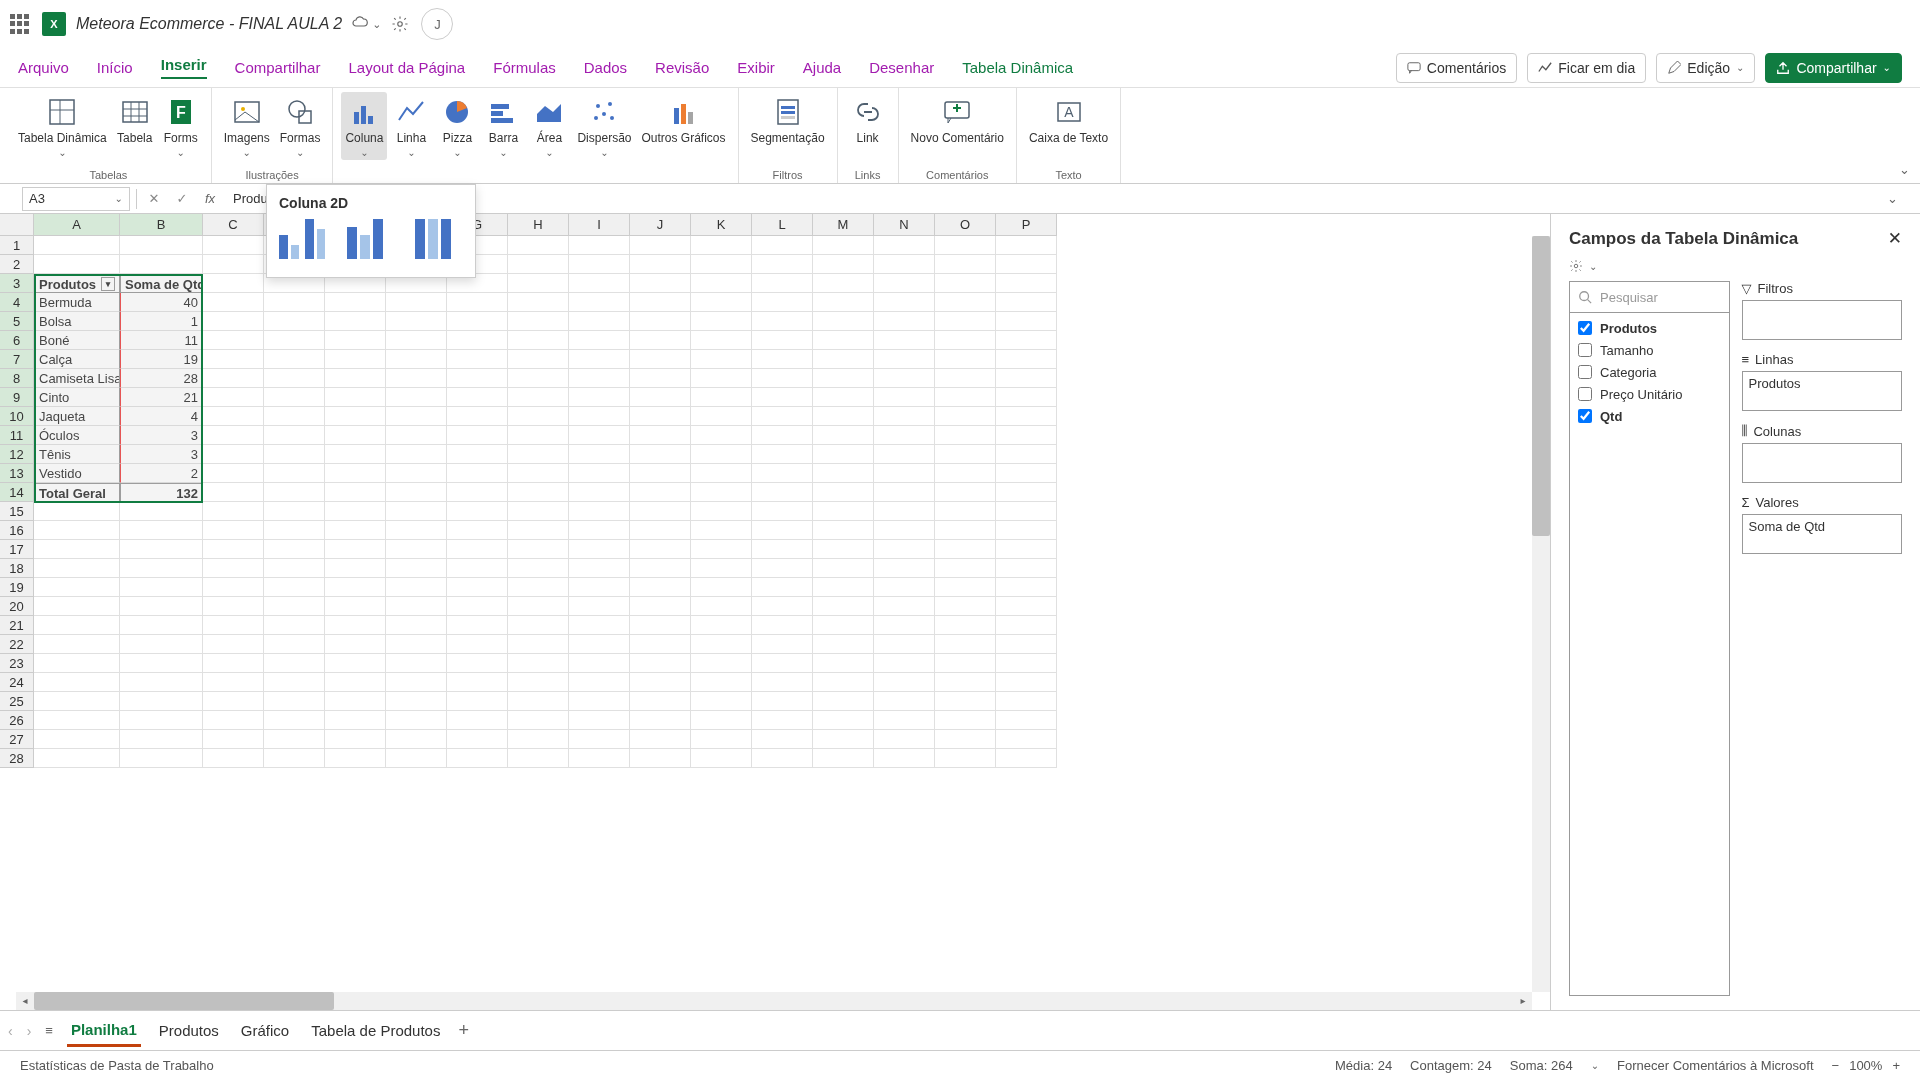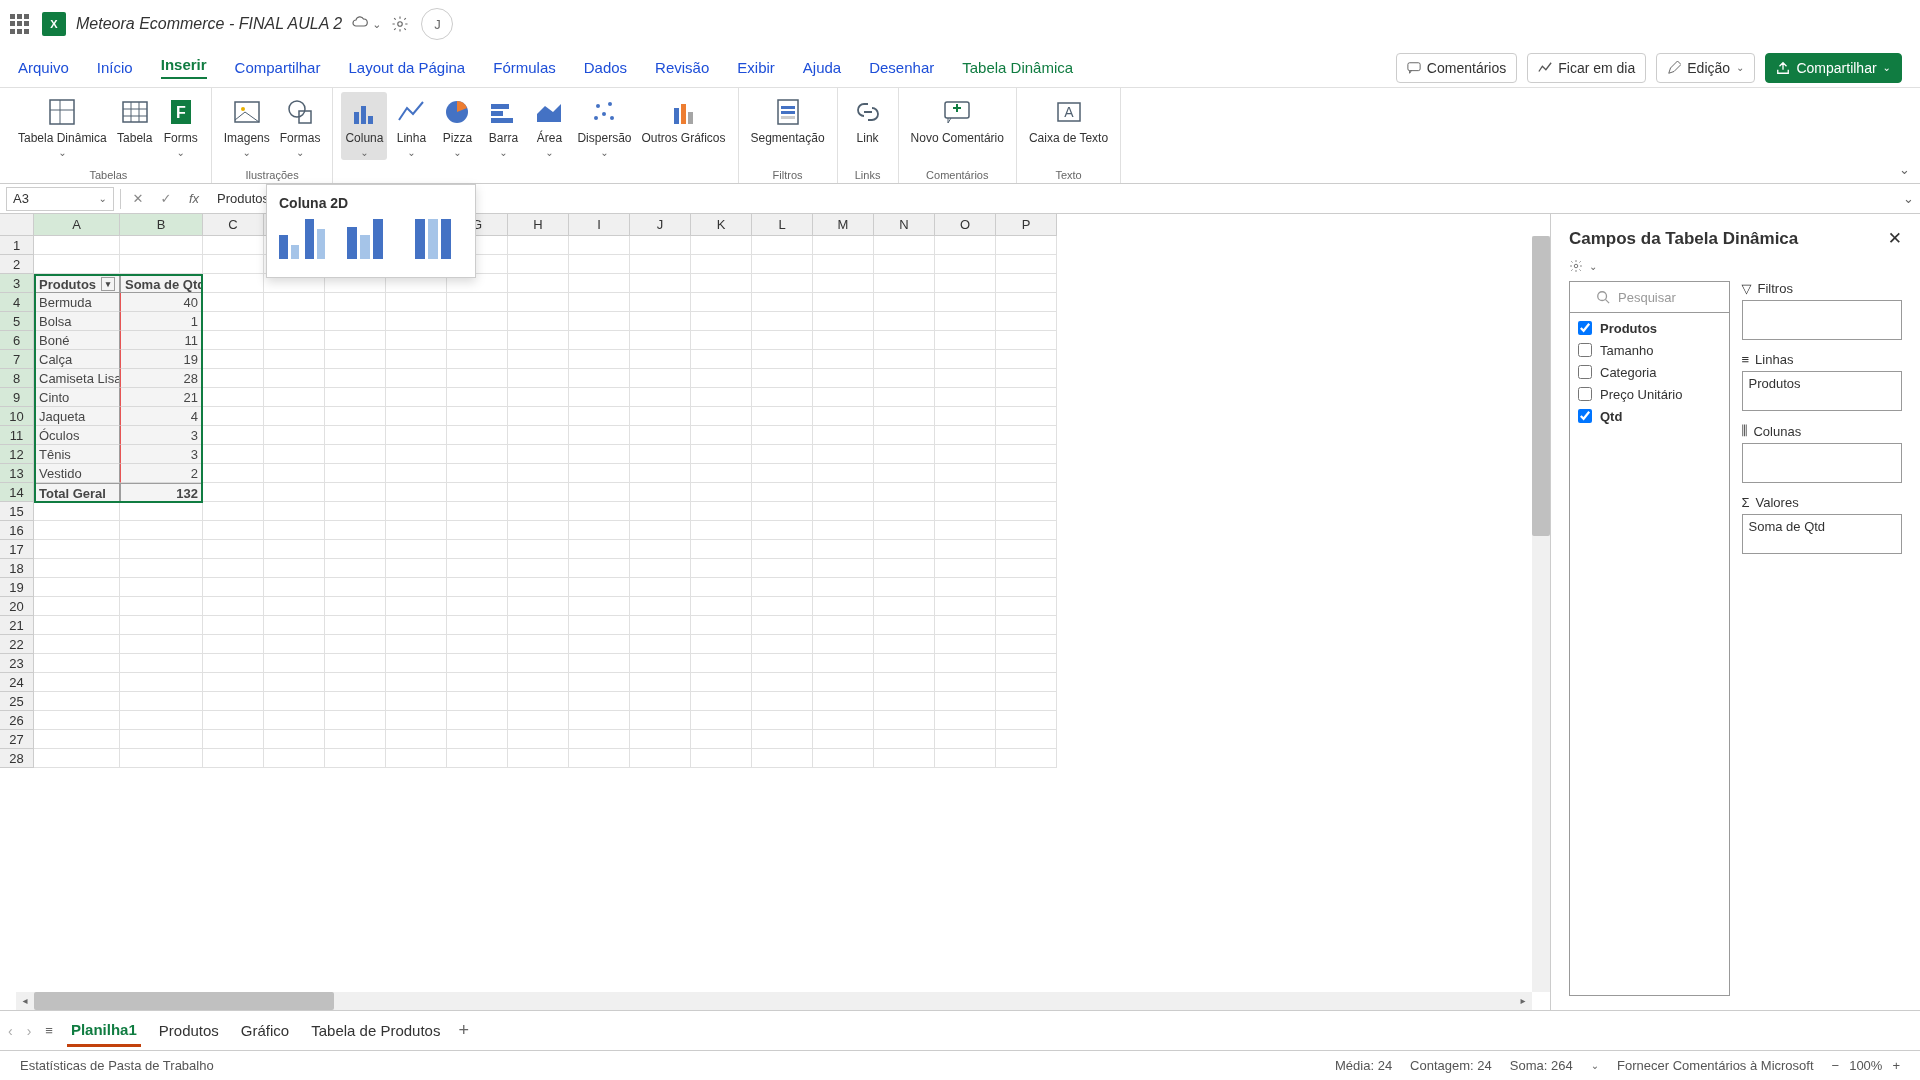--- a/index.html
+++ b/index.html
@@ -12,21 +12,21 @@
   .excel-icon { width:24px; height:24px; background:#107c41; color:#fff; display:flex; align-items:center; justify-content:center; font-size:11px; font-weight:bold; border-radius:2px;}
   .doc-title { font-size:16px; color:#333;font-style:italic; }
   .title-icons { display:flex; gap:4px; align-items:center; color:#666; font-size:14px;}
   .search-box { margin-left:auto; margin-right:auto; width:400px; height:32px; border:1px solid #ccc; border-radius:4px; display:flex; align-items:center; padding:0 12px; color:#666; gap:8px; background:#fff;}
   .title-right { display:flex; align-items:center; gap:12px;}
   .gear { color:#666; font-size:16px;}
   .avatar { width:32px; height:32px; border:1px solid #ccc; border-radius:50%; display:flex; align-items:center; justify-content:center; color:#666;}
   
   
   .menu-tabs { height:40px; display:flex; align-items:center; padding:0 18px; gap:28px; border-bottom:1px solid #e0e0e0;}
-  .menu-tab { font-size:15px; color:#1d4ed8; cursor:pointer;}
+  .menu-tab { font-size:15px; color:#a21caf; cursor:pointer;}
   .menu-tab.active { color:#107c41; font-weight:600; border-bottom:2px solid #107c41; padding-bottom:4px;}
   .menu-tab.special { color:#107c41;}
   .menu-right { margin-left:auto; display:flex; gap:10px; align-items:center;}
   .menu-btn { height:30px; border:1px solid #ccc; border-radius:4px; padding:0 10px; display:flex; align-items:center; gap:6px; font-size:14px; background:#fff;}
   .menu-btn.share { background:#107c41; color:#fff; border-color:#107c41;}
   
   
   .ribbon { height:96px; border-bottom:1px solid #ccc; display:flex; align-items:stretch; padding:0 6px; position:relative;}
   .ribbon-group { display:flex; flex-direction:column; justify-content:space-between; border-right:1px solid #e0e0e0; padding:4px 8px 2px 8px;}
   .ribbon-items { display:flex; gap:2px; flex:1; align-items:flex-start;}
@@ -39,21 +39,21 @@
   .ribbon-collapse { position:absolute; right:10px; bottom:6px; color:#666;}
 
   
   .chart-dropdown { position:absolute; top:96px; left:266px; width:210px; background:#fff; border:1px solid #ccc; box-shadow:0 4px 10px rgba(0,0,0,0.15); z-index:50; padding:10px 12px 18px 12px;}
   .chart-dropdown h4 { font-size:14px; font-weight:600; margin-bottom:8px;}
   .chart-options { display:flex; gap:22px;}
   .chart-opt { width:46px; height:40px; display:flex; align-items:flex-end; gap:3px; cursor:pointer;}
   .chart-opt span { width:10px; background:#4472c4;}
   
   
-  .formula-row { height:30px; display:flex; align-items:center; border-bottom:1px solid #ccc; padding:0 6px; gap:6px;}
+  .formula-row { height:30px; display:flex; align-items:center; border-bottom:1px solid #ccc; padding:0 22px; gap:6px;}
   .name-box { width:108px; height:24px; border:1px solid #ccc; display:flex; align-items:center; padding:0 6px; justify-content:space-between; font-size:13px;}
   .fb-divider { width:1px; height:20px; background:#ccc;}
   .fb-btn { width:22px; color:#888; text-align:center;}
   .fx { font-style:italic; color:#666;}
   .formula-content { flex:1; padding:0 6px;}
   .fb-expand { color:#666;}
   
   
   .main { display:flex; height: calc(100% - 48px - 40px - 96px - 30px - 40px - 30px);}
   
@@ -88,21 +88,21 @@
   .scroll-arrow{position:absolute; width:18px;height:18px; background:#f0f0f0; text-align:center; line-height:18px; font-size:10px; color:#666;}
   
   
   .pivot-pane { width:370px; border-left:1px solid #ccc; padding:14px 18px; display:flex; flex-direction:column;}
   .pivot-pane h3 { font-size:17px; font-weight:600; margin-bottom:10px; display:flex; justify-content:space-between; align-items:center;}
   .pivot-desc { font-size:13px; color:#333; margin-bottom:12px;}
   .pivot-tools { display:flex; gap:6px; align-items:center; margin-bottom:8px; color:#666;}
   .pivot-cols { display:flex; gap:12px; flex:1;}
   .pivot-left { width:168px; display:flex; flex-direction:column;}
   .pivot-right { width:168px; display:flex; flex-direction:column; gap:12px;}
-  .field-search { height:32px; border:1px solid #999; display:flex; align-items:center; padding:0 26px; gap:8px; color:#999;}
+  .field-search { height:32px; border:1px solid #999; display:flex; align-items:center; padding:0 8px; gap:8px; color:#999;}
   .field-list { flex:1; border:1px solid #999; border-top:none; padding:4px 8px;}
   .field-item { display:flex; align-items:center; gap:8px; height:22px; font-size:13px;}
   .field-item input { width:14px; height:14px;}
   .field-item.checked { font-weight:600;}
   .drop-zone { }
   .drop-label { font-size:13px; display:flex; align-items:center; gap:6px; margin-bottom:4px;}
   .drop-box { height:40px; border:1px solid #999; background:#fff; padding:4px 6px; font-size:13px;}
   
   
   .sheet-bar { height:40px; border-top:1px solid #ccc; display:flex; align-items:center; padding:0 8px; gap:14px;}

